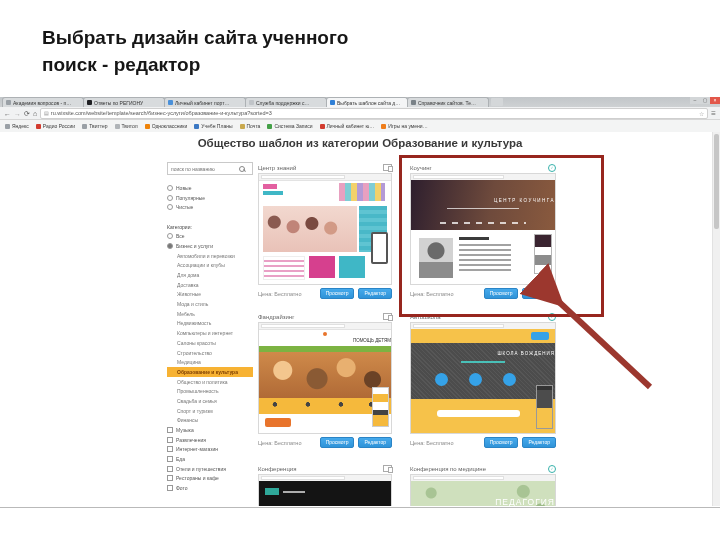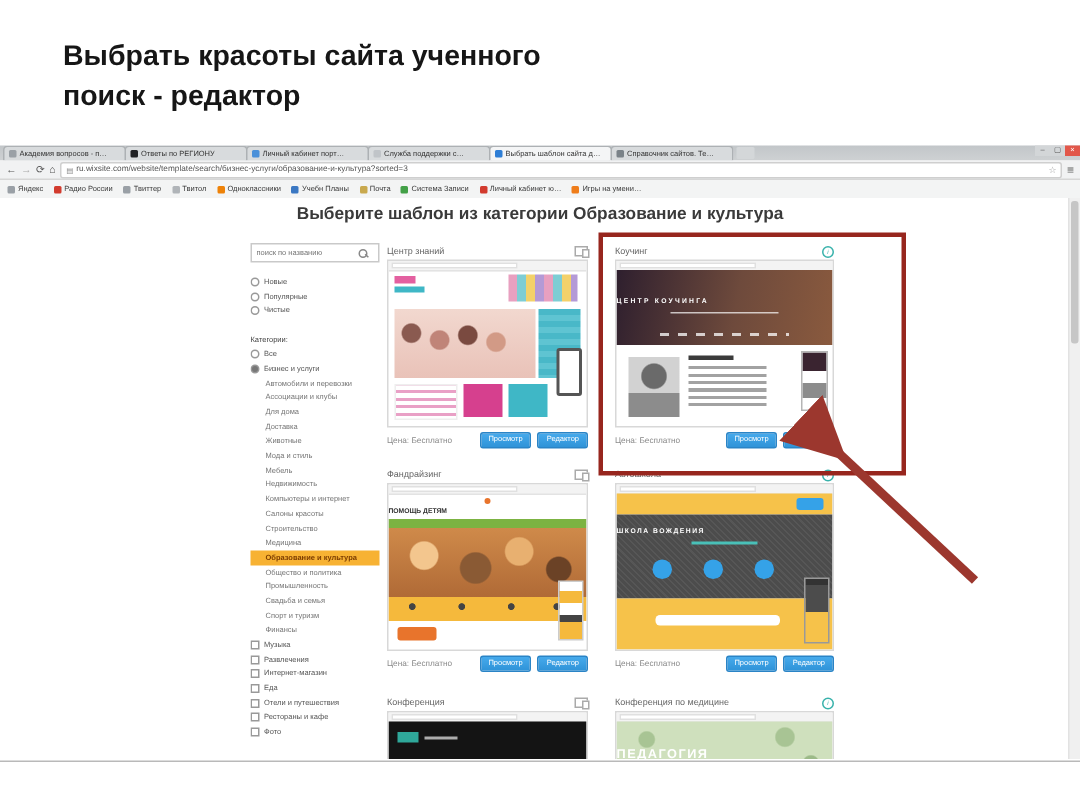--- a/index.html
+++ b/index.html
@@ -62,21 +62,21 @@
   .card-head{height:9px;display:flex;align-items:center;font-size:6px;color:#666;}
   .card-icon{margin-left:auto;}
   .icon-info{display:block;width:6px;height:6px;border-radius:50%;border:1px solid #38b2ab;color:#38b2ab;
              font-size:4px;line-height:6px;text-align:center;font-style:italic;}
   .icon-grid{display:block;width:7px;height:5px;border:1px solid #aaa;position:relative;background:#fff;}
   .icon-grid::after{content:"";position:absolute;right:-2px;bottom:-2px;width:3px;height:4px;border:1px solid #aaa;background:#fff;}
   .thumb{position:relative;margin-top:1px;height:110px;border:1px solid #d8d8d8;background:#fff;overflow:hidden;}
   .mini-bar{height:6px;background:#f3f3f3;border-bottom:1px solid #e3e3e3;position:relative;}
   .mini-bar::after{content:"";position:absolute;left:2px;top:1px;width:62%;height:2px;background:#fff;border:1px solid #e0e0e0;}
   .thumb .d{position:absolute;}
-  .big-text{position:absolute;width:100%;text-align:left;font-weight:bold;pointer-events:none;}
+  .big-text{position:absolute;width:100%;text-align:right;font-weight:normal;pointer-events:none;}
   
   .t1 .d1{left:4px;top:10px;width:14px;height:5px;background:#e360a0;}
   .t1 .d2{left:4px;top:17px;width:20px;height:4px;background:#3fb7c6;}
   .t1 .d3{right:6px;top:9px;width:46px;height:18px;background:repeating-linear-gradient(90deg,#e8a0c0 0 6px,#7ecdd4 6px 12px,#f3d16a 12px 18px,#b49ad6 18px 24px);}
   .t1 .d4{left:4px;top:32px;width:94px;height:46px;background:
       radial-gradient(circle at 12% 35%,#8a5a50 6px,transparent 7px),
       radial-gradient(circle at 32% 45%,#c08478 6px,transparent 7px),
       radial-gradient(circle at 52% 38%,#7a4a40 6px,transparent 7px),
       radial-gradient(circle at 72% 48%,#d29a86 6px,transparent 7px),
       linear-gradient(#f2d8cf,#e9c2b8);}
@@ -140,21 +140,21 @@
   
   #redbox{position:absolute;left:399px;top:155px;width:199px;height:156px;border:3px solid #97261e;z-index:6;pointer-events:none;}
   #arrowsvg{position:absolute;left:0;top:0;width:720px;height:540px;z-index:7;pointer-events:none;}
 </style>
 </head>
 <body>
 
 <div id="slide">
 
   <div id="title">
-    <div>Выбрать красоты сайта ученного</div>
+    <div>Выбрать дизайн сайта ученного</div>
     <div>поиск - редактор</div>
   </div>
 
   <div id="browser">
 
     <div id="tabstrip">
         <div class="tab">
           <div class="favicon" style="background: rgb(154, 160, 166);"></div>
           <div class="tab-label">Академия вопросов - п…</div>
         </div>
@@ -236,21 +236,21 @@
           <div class="favicon" style="background: rgb(210, 59, 46);"></div>
           <div>Личный кабинет ю…</div>
         </div>
         <div class="bm">
           <div class="favicon" style="background: rgb(239, 125, 26);"></div>
           <div>Игры на умени…</div>
         </div>
       </div>
 
     <div id="page">
-      <div id="heading">Выберите шаблон из категории Образование и культура</div>
+      <div id="heading">Общество шаблон из категории Образование и культура</div>
 
       <div id="sidebar">
         <div id="searchbox">
           <input placeholder="поиск по названию" style="">
           <span class="search-glass"></span>
         </div>
         <div id="filters">
             <div class="frow radio">
               <div class="radio"></div>
               <div class="lbl">Новые</div>

